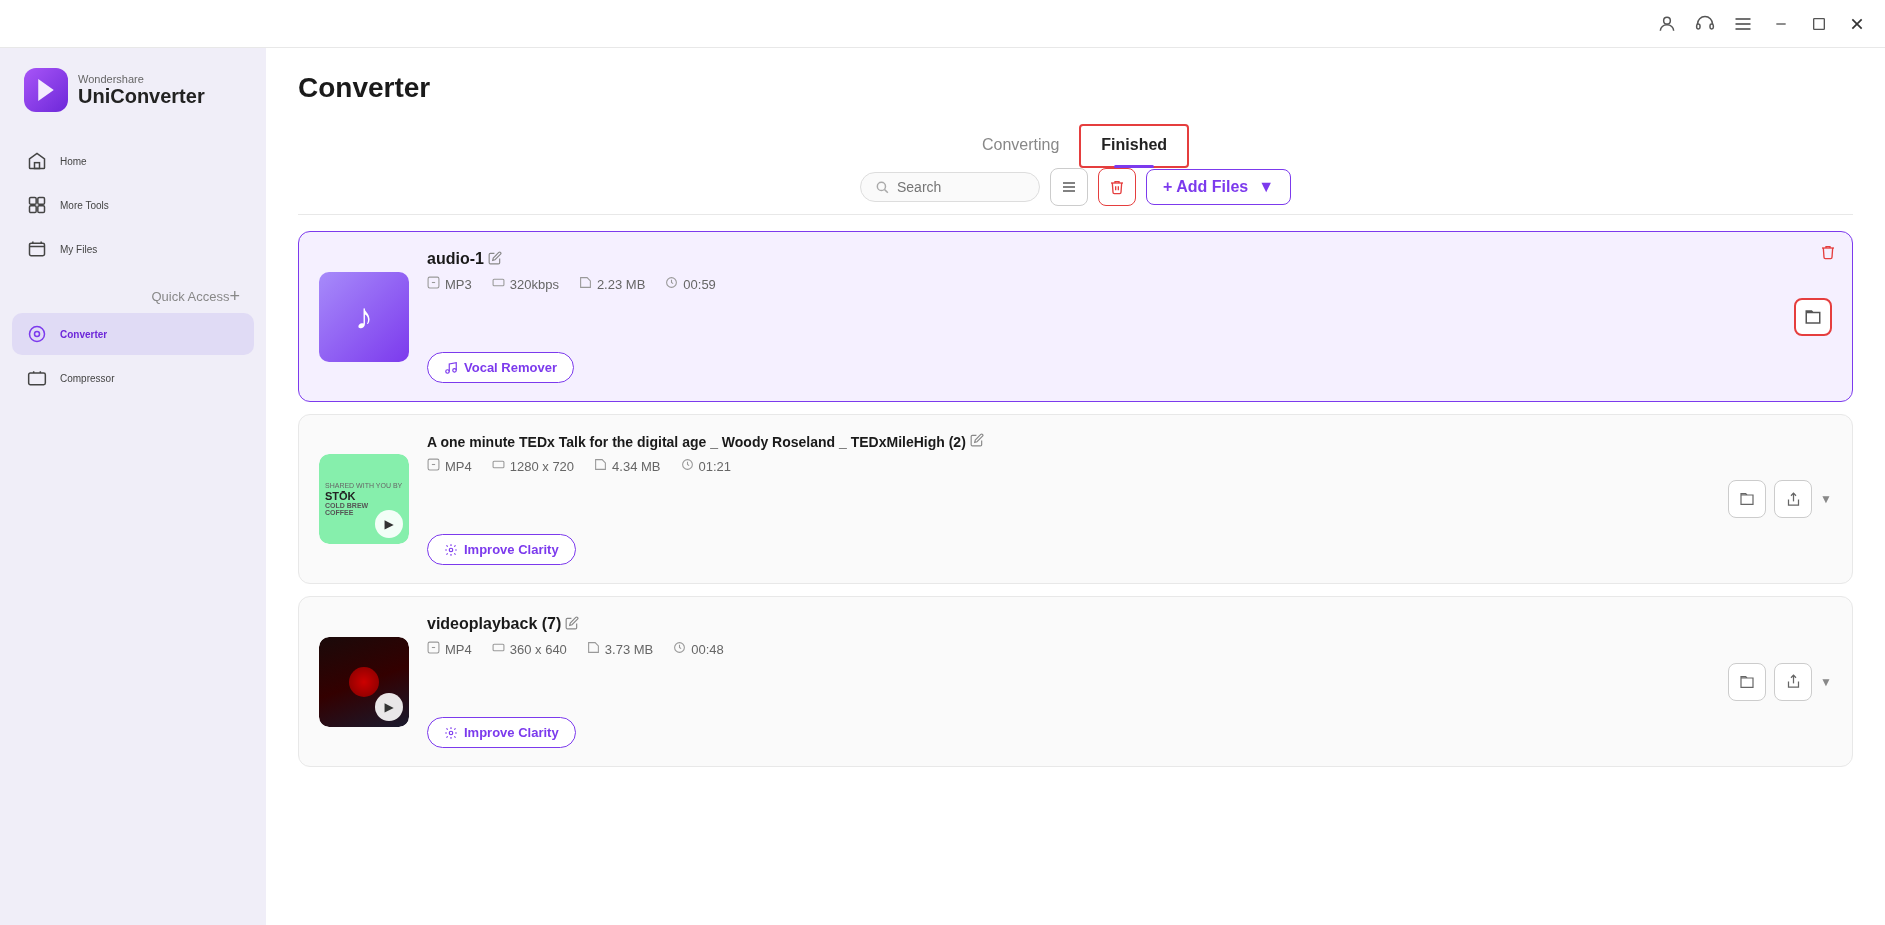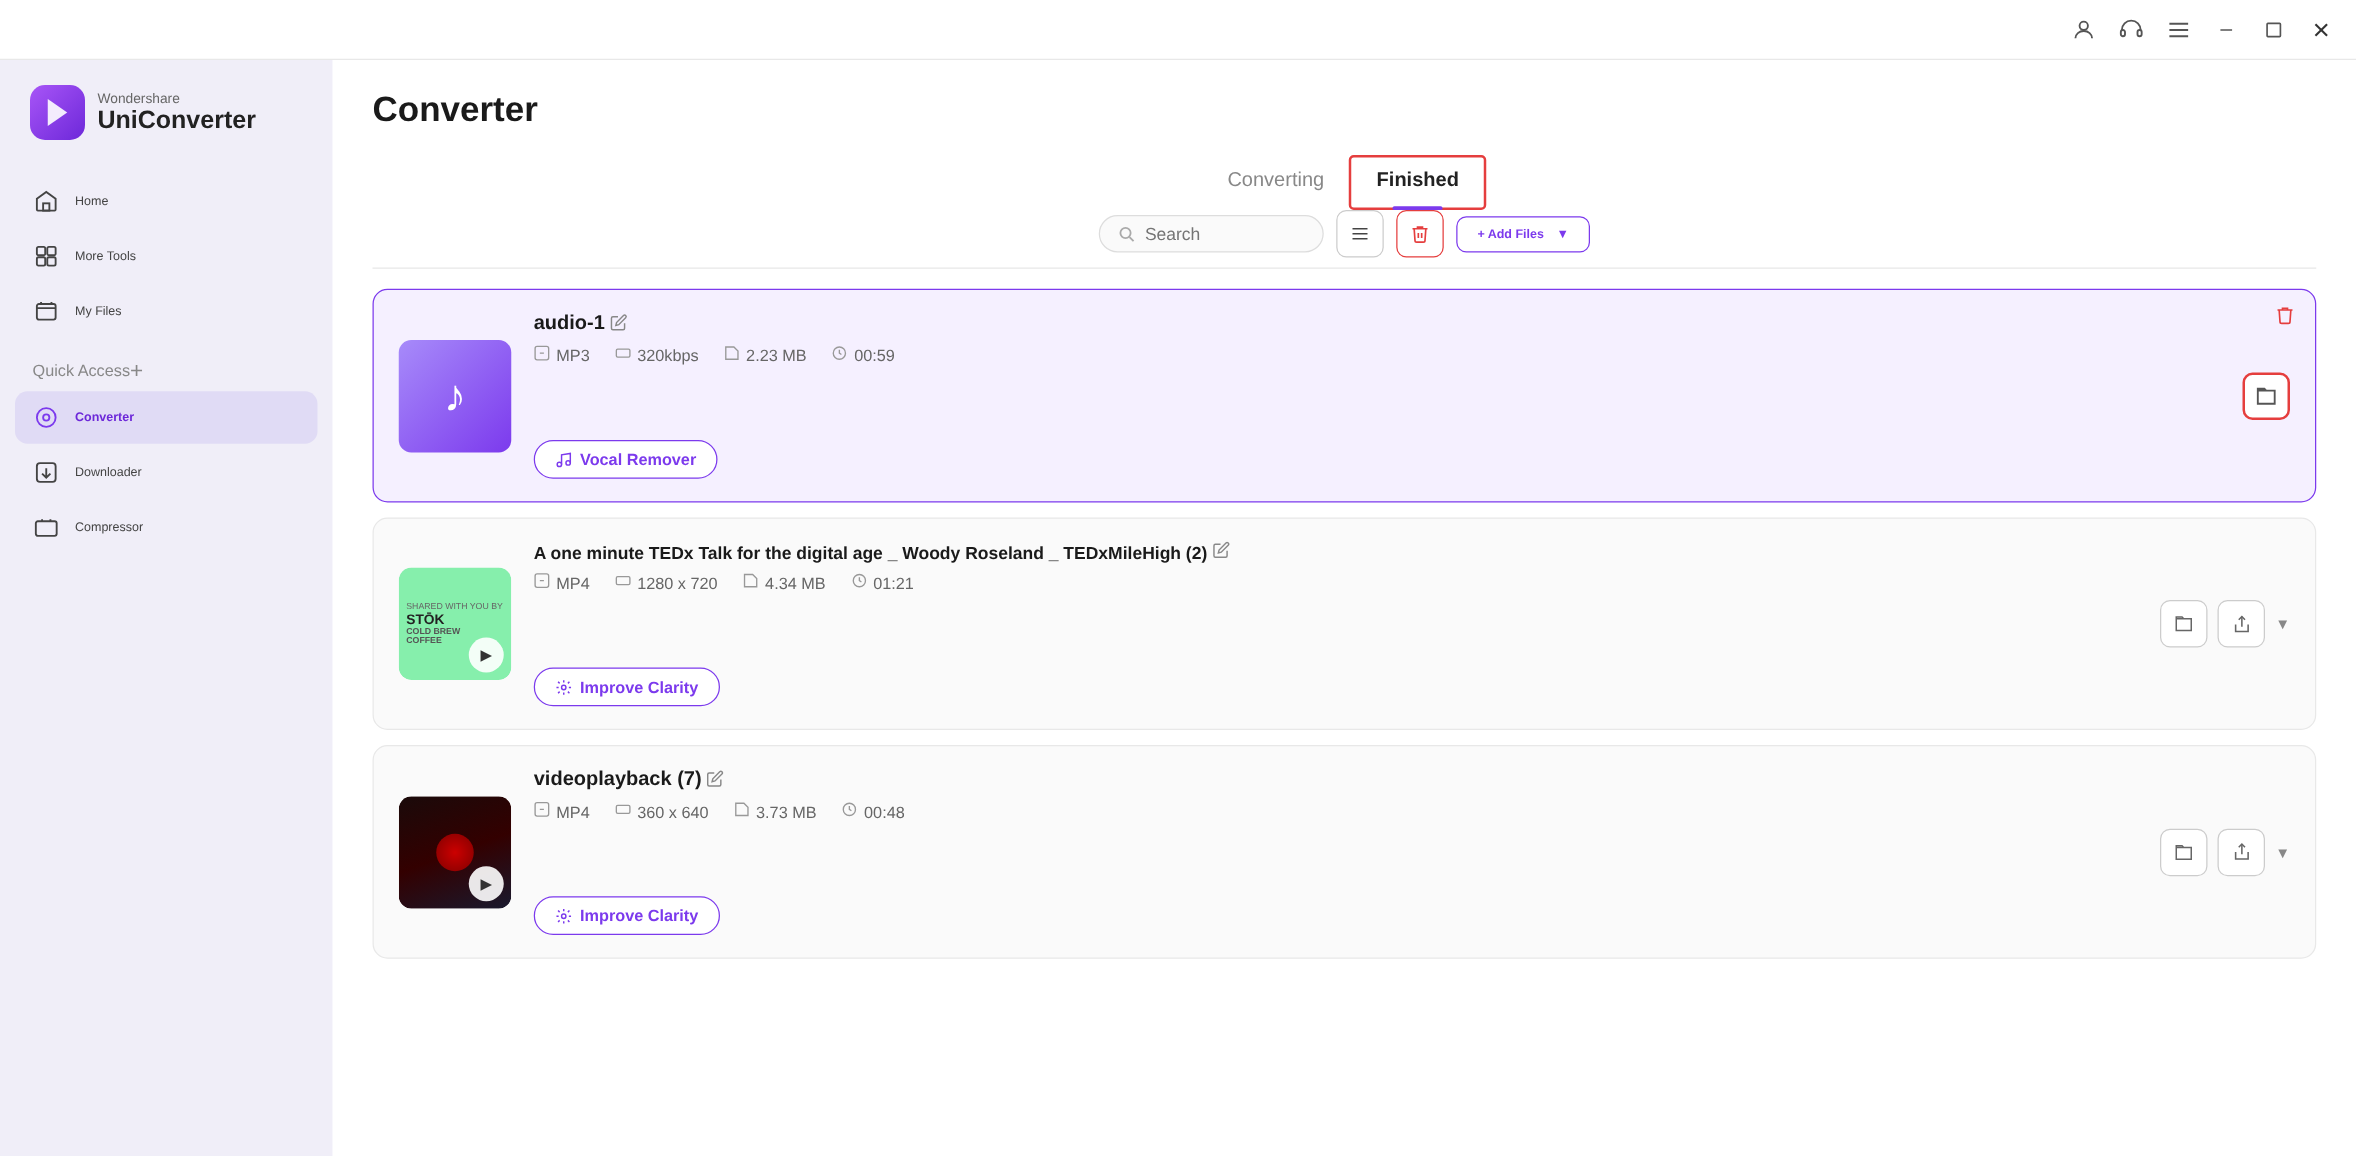--- a/index.html
+++ b/index.html
@@ -115,21 +115,21 @@
       height: 22px;
       display: flex;
       align-items: center;
       justify-content: center;
       flex-shrink: 0;
     }
 
     .section-header {
       display: flex;
       align-items: center;
-      justify-content: flex-start;
+      justify-content: flex-end;
       padding: 14px 14px 6px;
       font-size: 13px;
       color: #888;
       font-weight: 500;
     }
     .section-header .plus {
       color: #888;
       font-size: 18px;
       cursor: pointer;
     }
@@ -242,21 +242,21 @@
 
     .btn-add-files {
       display: flex;
       align-items: center;
       gap: 6px;
       padding: 8px 16px;
       border: 1.5px solid #7c3aed;
       border-radius: 8px;
       background: #fff;
       color: #7c3aed;
-      font-size: 10px;
+      font-size: 16px;
       font-weight: 600;
       cursor: pointer;
     }
     .btn-add-files .chevron {
       margin-left: 4px;
     }
 
     
     .file-list {
       flex: 1;
@@ -573,29 +573,20 @@
     <div class="nav-item active">
       <span class="nav-icon">
         <svg width="20" height="20" viewBox="0 0 24 24" fill="none" stroke="#7c3aed" stroke-width="1.8">
           <circle cx="12" cy="12" r="3"></circle>
             <circle cx="12" cy="12" r="9"></circle>
         </svg>
       </span>
       <span>Converter</span>
     </div>
 
-    <div class="nav-item">
-      <span class="nav-icon">
-        <svg width="20" height="20" viewBox="0 0 24 24" fill="none" stroke="currentColor" stroke-width="1.8">
-          <rect x="3" y="3" width="18" height="18" rx="3"></rect>
-            <path d="M12 8v8M8 13l4 4 4-4"></path>
-        </svg>
-      </span>
-      <span>Downloader</span>
-    </div>
 
     <div class="nav-item">
       <span class="nav-icon">
         <svg width="20" height="20" viewBox="0 0 24 24" fill="none" stroke="currentColor" stroke-width="1.8">
           <rect x="2" y="6" width="20" height="14" rx="2"></rect>
             <path d="M8 6V4M16 6V4"></path>
         </svg>
       </span>
       <span>Compressor</span>
     </div>

